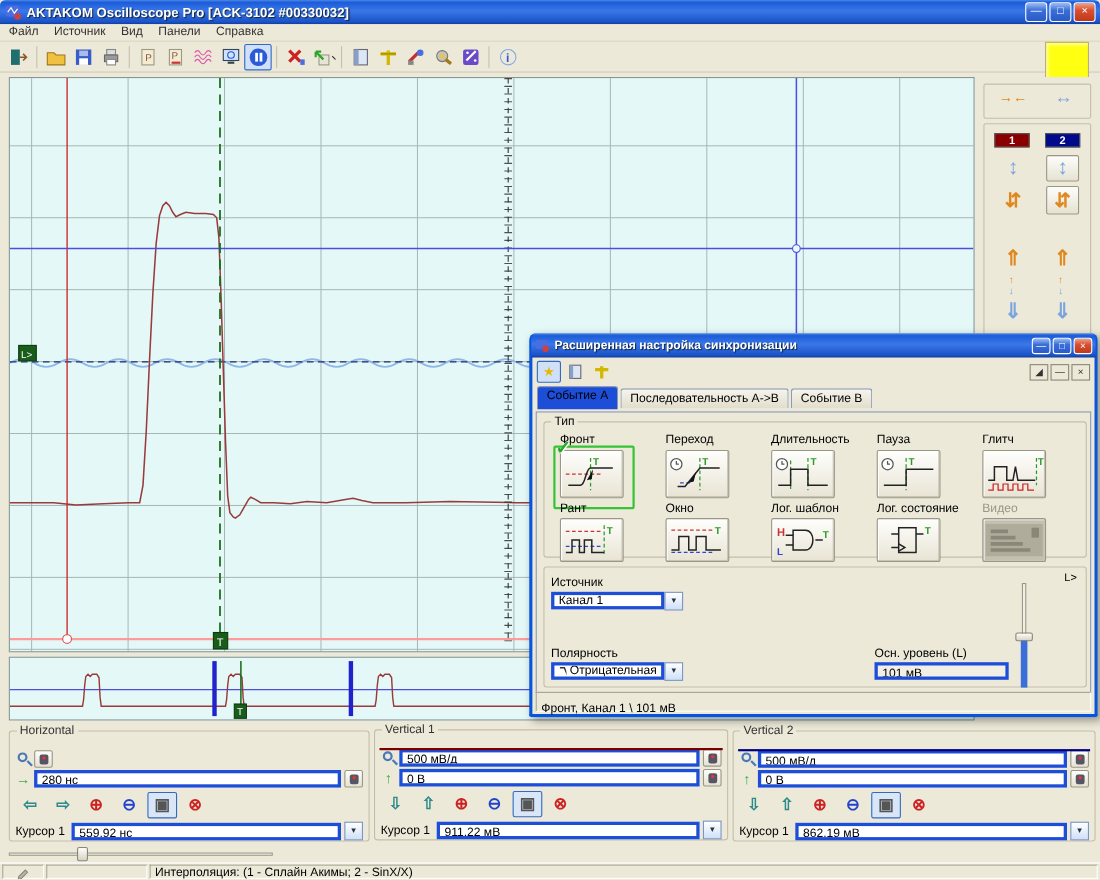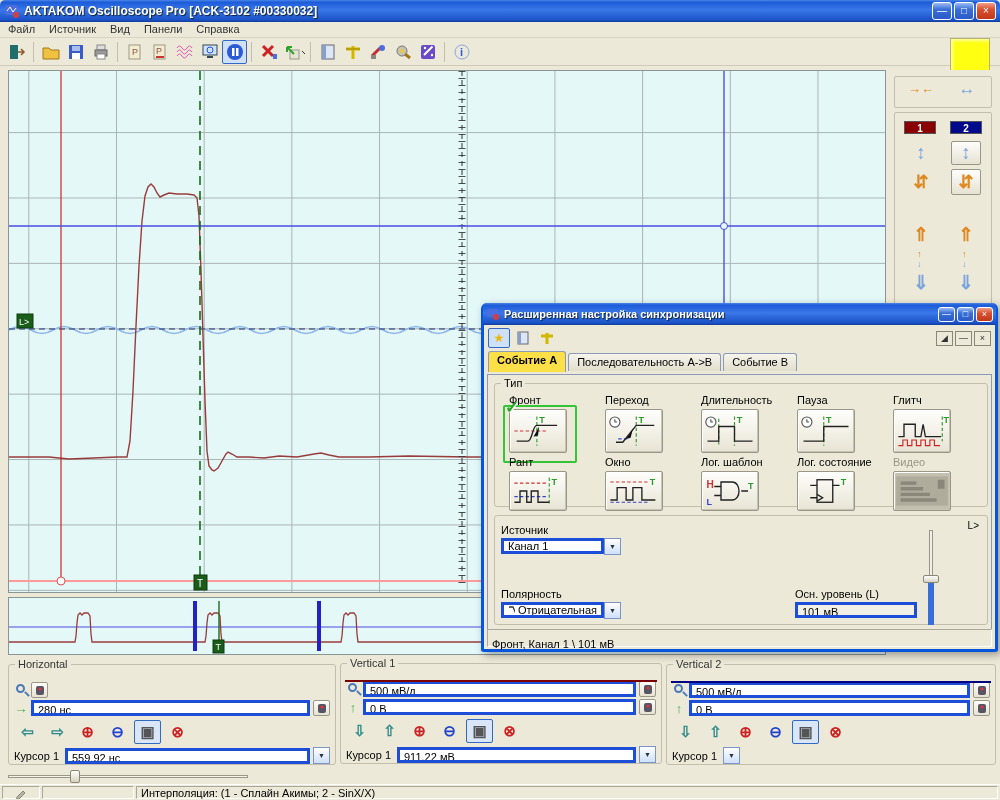--- a/index.html
+++ b/index.html
@@ -68,21 +68,21 @@
   .dlg-title{height:22px;background:linear-gradient(180deg,#4a86e8 0%,#1c5cd8 10%,#3a77e8 45%,#1b53c8 90%,#123c9a 100%);
     display:flex;align-items:center;padding:0 3px;border-radius:4px 4px 0 0;margin:0 -1px}
   .dlg-title .ttl{color:#fff;font-weight:bold;font-size:11px;flex:1;margin-left:4px;text-shadow:1px 1px 1px #123}
   .dlg-title .wbtn{width:17px;height:15px;line-height:13px;font-size:9px}
   .dtbar{height:26px;display:flex;align-items:center;padding:2px 4px;gap:2px}
   .dtb{width:22px;height:20px;border:1px solid transparent;background:transparent;display:flex;align-items:center;justify-content:center;border-radius:2px}
   .dtb.pressed{border:1px solid #316ac5;background:#cfe0f8}
   .fbtn{width:17px;height:15px;border:1px solid #8a8778;background:#ece9d8;font-size:9px;line-height:12px;text-align:center;padding:0;color:#333}
   .tabs{display:flex;padding:0 4px;height:20px;position:relative}
   .tab{border:1px solid #8a9ab8;border-bottom:none;border-radius:3px 3px 0 0;padding:2px 8px;background:linear-gradient(#f6f4ec,#e2decd);margin-right:2px;position:relative;top:2px;height:18px;font-size:11px}
-  .tab.active{background:#fde047;top:0;height:21px;z-index:2;font-weight:bold}
+  .tab.active{background:#1d4ed8;top:0;height:21px;z-index:2;font-weight:normal}
   .tabpage{position:absolute;left:3px;right:3px;top:71px;bottom:19px;border:1px solid #8a9ab8;background:#ece9d8}
   .gb{position:absolute;border:1px solid #c3beab;border-radius:3px}
   .gb .leg{position:absolute;top:-7px;left:6px;background:#ece9d8;padding:0 3px;font-size:11px}
   .tcell{position:absolute;width:96px}
   .tlabel{display:block;margin:0 0 3px 6px;font-size:11px}
   .tlabel.dis{color:#9a9688}
   .tbtn{width:58px;height:44px;margin-left:6px;border:1px solid #9a9788;border-radius:2px;background:linear-gradient(#fefefc,#e8e4d4);box-shadow:inset -1px -1px 0 #c8c4b4,inset 1px 1px 0 #fff;padding:1px}
   .tbtn.small{height:40px}
   .tbtn.dis{background:#c4c0b0}
   .selwrap{position:absolute;left:-6px;top:-4px;width:74px;height:58px;border:2px solid #35c435;border-radius:2px}
@@ -590,20 +590,21 @@
     <div class="prow" style="margin-top:4px">
       <button class="pbtn teal">⇩</button>
       <button class="pbtn teal">⇧</button>
       <button class="pbtn" style="color:#cc2222">⊕</button>
       <button class="pbtn" style="color:#2244cc">⊖</button>
       <button class="pbtn pressed" style="color:#555">▣</button>
       <button class="pbtn" style="color:#cc2222">⊗</button>
     </div>
     <div class="prow" style="margin-top:3px">
       <span class="clabel">Курсор 1</span>
+      <div class="fld grow">862,19 мВ</div>
       <button class="dbtn">▼</button>
     </div>
   </fieldset>
 
   <div class="hslider">
     <div class="groove"></div>
     <div class="thumb"></div>
   </div>
 
   <div class="statusbar">

